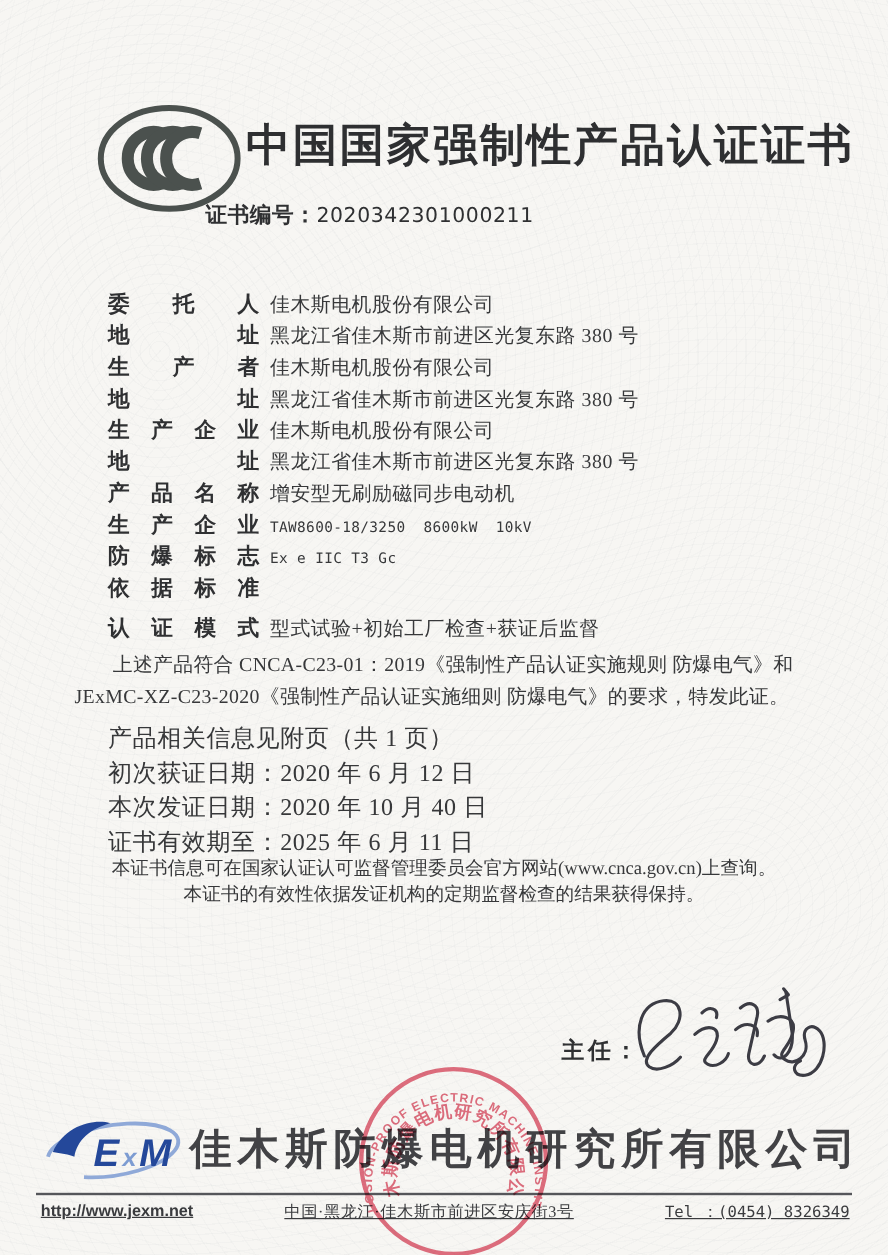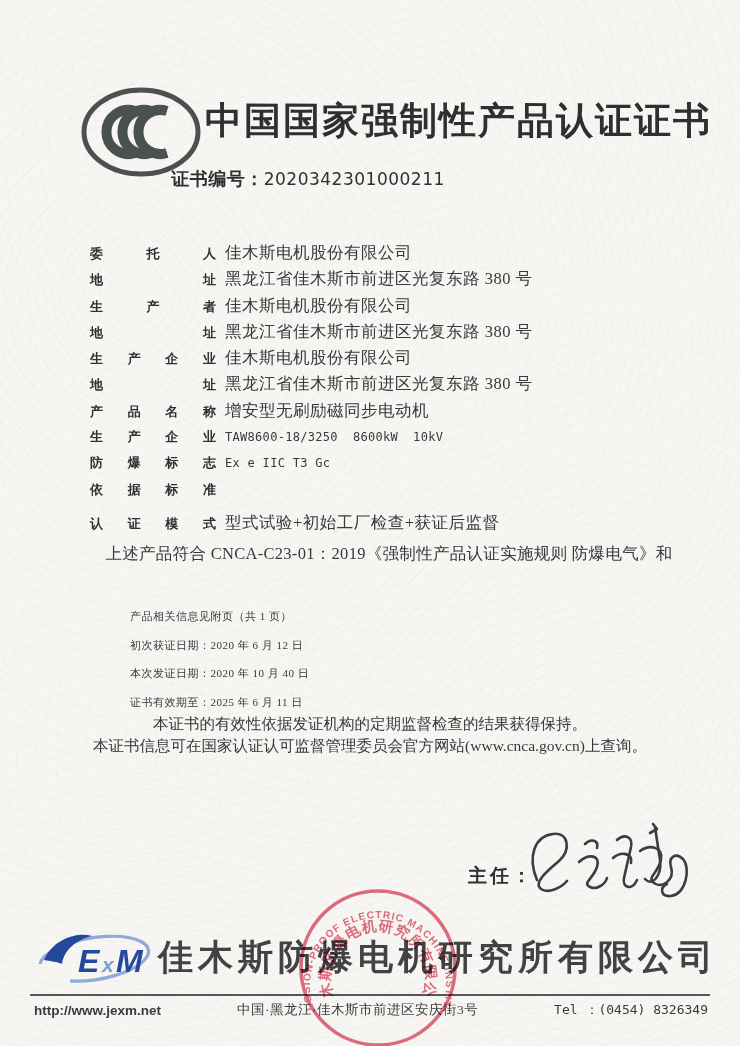--- a/index.html
+++ b/index.html
@@ -24,49 +24,49 @@
     position:absolute;left:0;top:167px;width:616px;text-align:center;
     font-size:18px;font-weight:600;color:#2f3032;letter-spacing:.5px;
   }
   .cert-no-line .num{font-family:"DejaVu Sans","Liberation Sans",sans-serif;font-size:17px;font-weight:500;}
   
   .fields{position:absolute;left:90px;top:240px;width:585px;}
   .frow{display:flex;align-items:baseline;height:26.3px;line-height:26.3px;}
   .frow.gap{margin-top:7px;}
   .frow .lbl{
     display:inline-block;width:126px;margin-right:9px;flex:none;
-    font-size:13px;font-weight:700;color:#2f3032;
+    font-size:18px;font-weight:700;color:#2f3032;
     text-align:justify;text-align-last:justify;
   }
   .frow .val{font-size:16.5px;color:#37383a;white-space:pre-wrap;letter-spacing:.5px;}
   .frow .val.mono{font-family:"DejaVu Sans Mono","Liberation Mono",monospace;font-size:12px;letter-spacing:.3px;}
   
   .statement{position:absolute;left:62px;top:541px;width:622px;font-size:16.5px;line-height:26.5px;color:#37383a;letter-spacing:.3px;}
-  .statement .l1{padding-left:32px;text-align:center;}
+  .statement .l1{padding-left:32px;}
   
-  .info{position:absolute;left:90px;top:602px;font-size:11px;line-height:28.6px;color:#37383a;letter-spacing:.5px;margin-left:40px;}
+  .info{position:absolute;left:90px;top:602px;font-size:20px;line-height:28.6px;color:#37383a;letter-spacing:.5px;}
   
   .notes{position:absolute;left:40px;top:713px;width:660px;text-align:center;font-size:15.5px;line-height:22px;color:#37383a;}
   
   .sig-label{position:absolute;left:468px;top:863px;font-size:19px;font-weight:600;letter-spacing:3px;color:#2f3032;}
   .sig-svg{position:absolute;left:521px;top:816px;}
   
   .stamp{position:absolute;left:288px;top:878px;opacity:.82;mix-blend-mode:multiply;z-index:5;}
   
   .jexm-logo{position:absolute;left:34px;top:924px;}
   .company{
     position:absolute;left:158px;top:934px;white-space:nowrap;
     font-family:"Liberation Sans","DejaVu Sans",sans-serif;
     font-size:35px;font-weight:600;letter-spacing:5px;color:#424245;
   }
   .rule{position:absolute;left:30px;top:994px;width:680px;border-top:2px solid #55565a;}
   .footer{
     position:absolute;left:34px;top:1001px;width:674px;
-    display:flex;justify-content:space-between;align-items:center;
-    font-size:13px;color:#3a3b3e;
+    display:flex;justify-content:space-between;align-items:flex-start;
+    font-size:13px;color:#3a3b3e;text-decoration:underline;
   }
   .footer .web{font-family:"Liberation Sans","DejaVu Sans",sans-serif;font-weight:700;font-size:13.5px;}
   .footer .addr{font-size:13.5px;letter-spacing:.5px;}
   .footer .tel{font-family:"DejaVu Sans Mono","Liberation Mono",monospace;font-size:13px;}
   
   .stamp-ring{font-family:"Liberation Sans","DejaVu Sans",sans-serif;font-size:10.2px;font-weight:700;letter-spacing:1.1px;fill:#dd5066;}
   .stamp-inner{font-size:14.5px;font-weight:700;letter-spacing:1px;fill:#dd5066;}
   .logo-letter{font-family:"Liberation Sans","DejaVu Sans",sans-serif;font-style:italic;font-weight:800;fill:#24489a;}
   .logo-x{font-family:"Liberation Sans","DejaVu Sans",sans-serif;font-style:italic;font-weight:800;fill:#7d9cd2;}
 </style>
@@ -129,32 +129,33 @@
         <span class="lbl">依据标准</span>
       </div>
     <div class="frow gap">
         <span class="lbl">认证模式</span>
         <span class="val">型式试验+初始工厂检查+获证后监督</span>
       </div>
   </div>
 
   <div class="statement">
     <div class="l1">上述产品符合 CNCA-C23-01：2019《强制性产品认证实施规则 防爆电气》和</div>
+    <div class="l2">JExMC-XZ-C23-2020《强制性产品认证实施细则 防爆电气》的要求，特发此证。</div>
   </div>
 
   <div class="info">
     <div>产品相关信息见附页（共 1 页）</div>
     <div>初次获证日期：2020 年 6 月 12 日</div>
     <div>本次发证日期：2020 年 10 月 40 日</div>
     <div>证书有效期至：2025 年 6 月 11 日</div>
   </div>
 
   <div class="notes">
+    <div>本证书信息可在国家认证认可监督管理委员会官方网站(www.cnca.gov.cn)上查询。</div>
     <div>本证书的有效性依据发证机构的定期监督检查的结果获得保持。</div>
-    <div>本证书信息可在国家认证认可监督管理委员会官方网站(www.cnca.gov.cn)上查询。</div>
   </div>
 
   <div class="sig-label">主任：</div>
   <svg class="sig-svg" width="185" height="102" viewBox="0 0 185 102">
     <g fill="none" stroke="#3c3c44" stroke-width="2.6" stroke-linecap="round" stroke-linejoin="round">
       <path d="M 16 64 C 6 40 14 20 32 18 C 48 16 50 34 38 45 C 26 55 12 67 20 73 C 27 78 40 72 46 65"></path>
       <path d="M 64 28 C 70 22 78 24 76 32"></path>
       <path d="M 58 46 C 68 37 80 39 76 51 C 72 63 61 67 69 71 C 75 74 84 69 86 62"></path>
       <path d="M 96 24 C 104 17 112 21 110 31 L 103 62 C 101 72 111 75 116 64"></path>
       <path d="M 92 42 C 100 35 112 37 110 47"></path>

